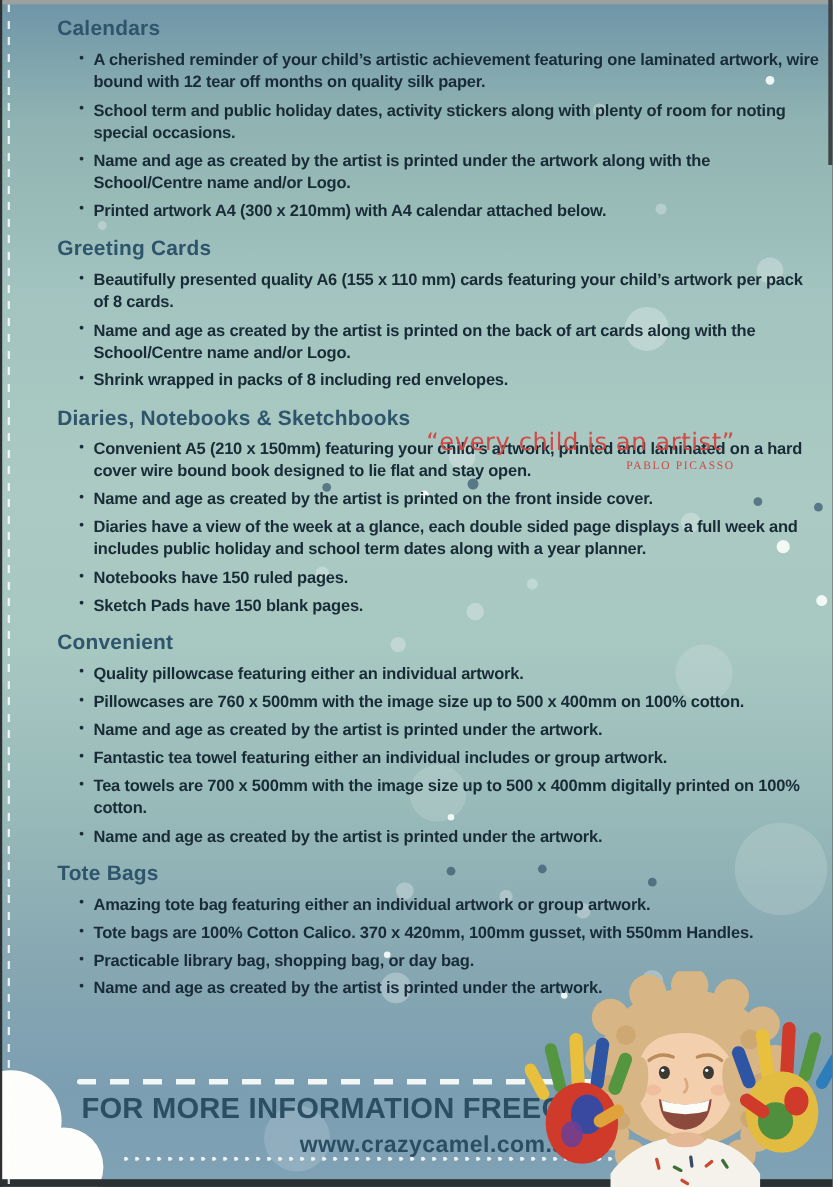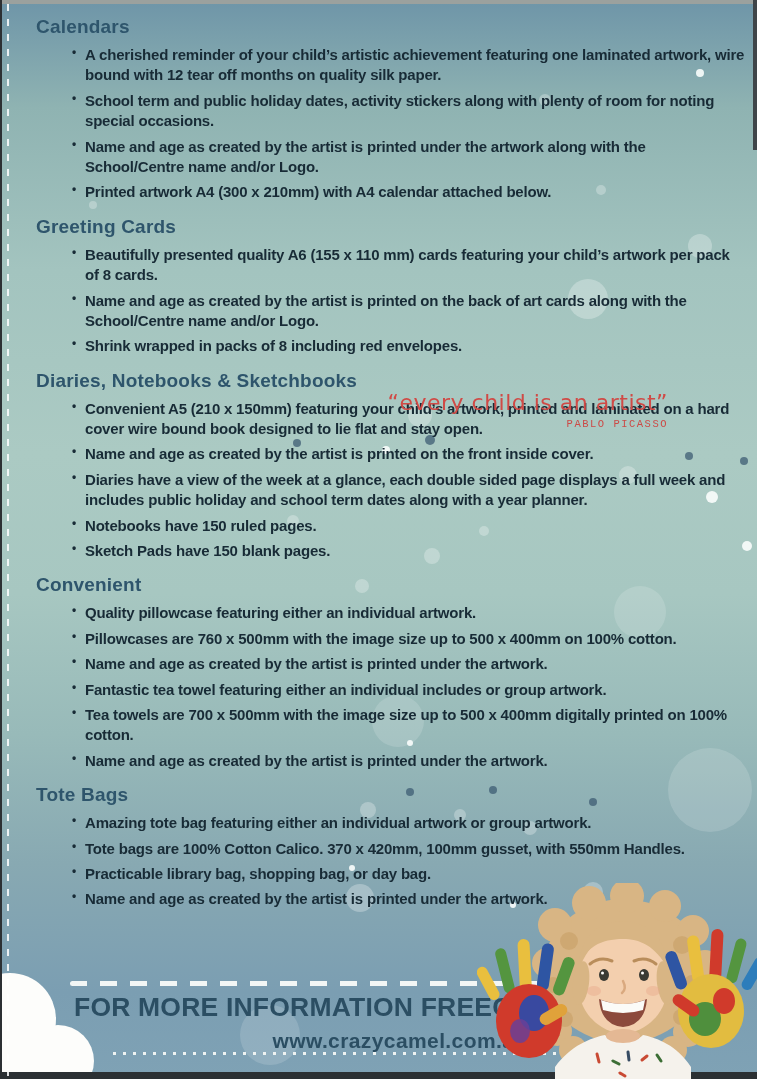--- a/index.html
+++ b/index.html
@@ -18,35 +18,35 @@
   .dash-vertical{
     position:absolute;top:4px;bottom:0;left:7px;width:2px;z-index:29;
     background:repeating-linear-gradient(180deg,rgba(255,255,255,.85) 0 7px,transparent 7px 15px);
   }
   
   #bubbles{position:absolute;inset:0;z-index:1;}
   .bubble{position:absolute;border-radius:50%;}
   
   .content{position:absolute;top:16px;left:36px;right:12px;z-index:5;}
   .section-title{
-    margin:13px 0 7px 0; font-size:19px; font-weight:bold; color:#2e556c; letter-spacing:.2px;
+    margin:13px 0 7px 16px; font-size:19px; font-weight:bold; color:#2e556c; letter-spacing:.2px;
   }
   .section-title:first-child{margin-top:0;}
   ul.bullets{list-style:none;margin:0 0 2px 0;padding:0 0 0 49px;}
   ul.bullets li{
     position:relative; width:660px; margin:5px 0; color:#182b36;
     font-size:15px; font-weight:bold; line-height:1.36; letter-spacing:-.2px;
   }
   ul.bullets li::before{
     content:"\2022"; position:absolute; left:-13px; top:-1px; font-size:12px; color:#182b36;
   }
   
   .quote{position:absolute;left:368px;top:390px;width:300px;text-align:right;color:#d04a46;z-index:6;}
   .quote-text{font-family:"DejaVu Sans", sans-serif;font-size:22px;letter-spacing:.5px;white-space:nowrap;}
-  .quote-author{font-family:Liberation Mono, monospace;font-size:10.5px;letter-spacing:1.5px;margin-top:3px;color:#cc4a46;}
+  .quote-author{font-family:Liberation Serif, serif;font-size:10.5px;letter-spacing:1.5px;margin-top:3px;color:#cc4a46;}
   
   .footer-dash{
     position:absolute;left:70px;top:981px;width:645px;height:5px;z-index:6;border-radius:3px;
     background:repeating-linear-gradient(90deg,#f2f6f5 0 17px,transparent 17px 30px);
   }
   .footer-info{
     position:absolute;left:74px;top:992px;z-index:6;
     font-size:26.5px;font-weight:bold;color:#2b4e63;letter-spacing:.2px;white-space:nowrap;
   }
   .footer-site{

